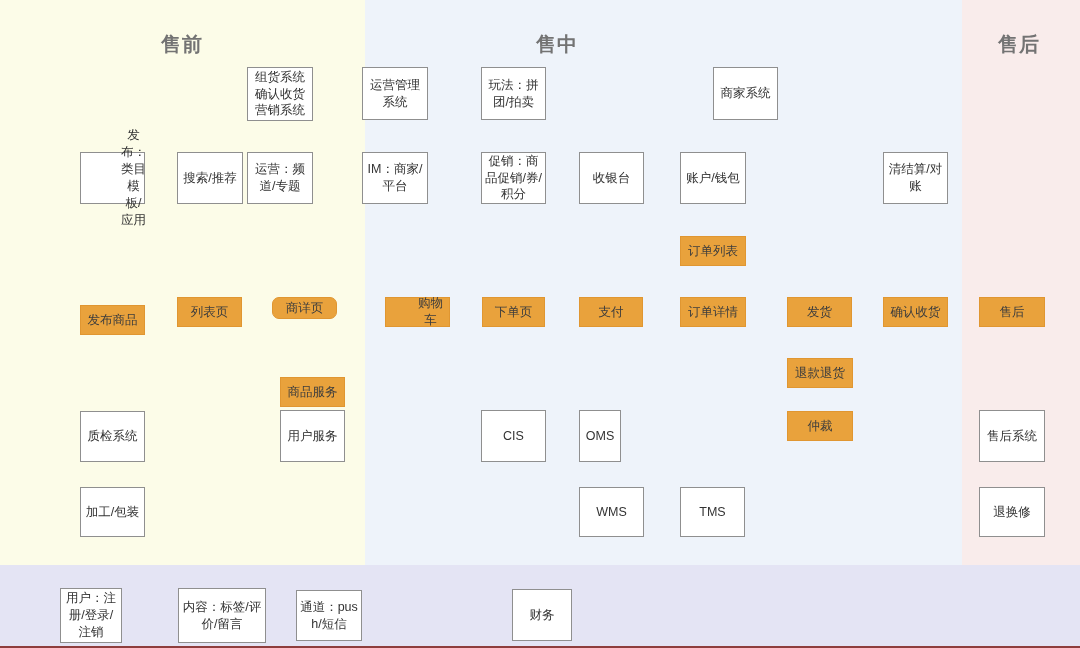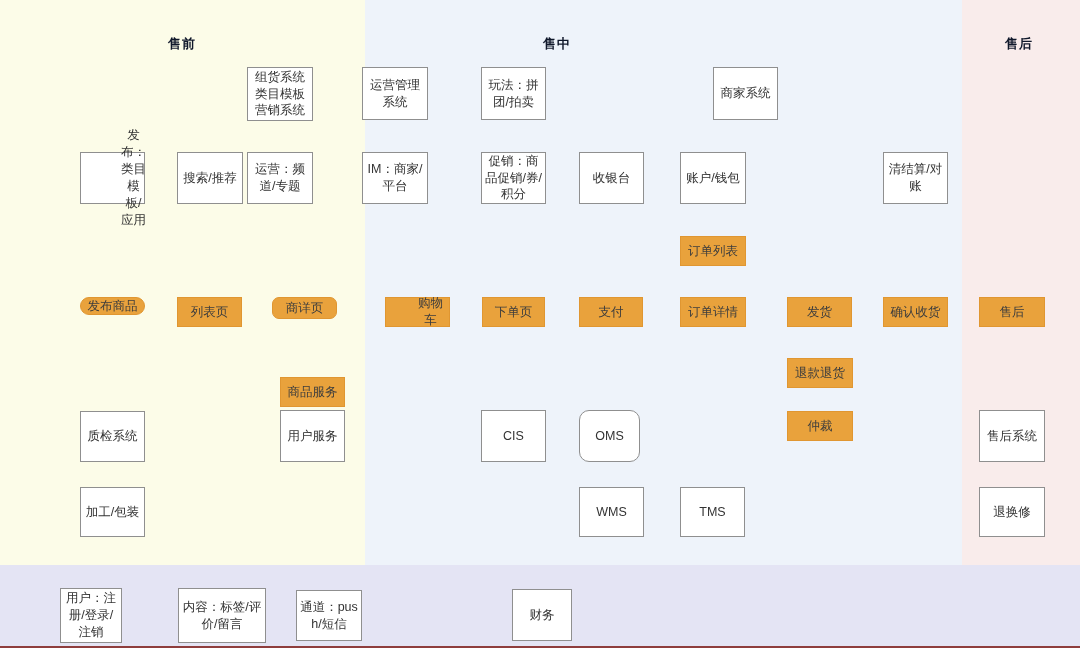--- a/index.html
+++ b/index.html
@@ -8,21 +8,21 @@
     font-family:"Liberation Sans","DejaVu Sans",sans-serif;
     color:#333;
   }
   .band{position:absolute;top:0;height:565px;}
   .band-presale{left:0;width:365px;background:#FCFCE8;}
   .band-midsale{left:365px;width:597px;background:#EEF3FA;}
   .band-aftersale{left:962px;width:118px;background:#F9ECEB;}
   .footer-band{position:absolute;left:0;top:565px;width:1080px;height:81px;background:#E4E4F4;}
   .footer-line{position:absolute;left:0;top:646px;width:1080px;height:2px;background:#8E3D3D;}
   .phase-header{
-    position:absolute;height:22px;font-size:13px;font-weight:700;color:#0f172a;
+    position:absolute;height:22px;font-size:20px;font-weight:700;color:#737373;
     text-align:center;line-height:22px;letter-spacing:1px;
   }
   .box{
     position:absolute;display:flex;align-items:center;justify-content:center;
     text-align:center;font-size:12.5px;line-height:1.35;box-sizing:border-box;
     white-space:pre-line;padding:1px 2px;word-break:break-all;
   }
   .box.white{background:#ffffff;border:1px solid #8f8f8f;color:#333;}
   .box.orange{background:#E9A23C;border:1px solid #E09631;color:#3d3d3d;}
   .watermark{
@@ -44,48 +44,48 @@
   <div class="band band-aftersale"></div>
   <div class="footer-band"></div>
   <div class="footer-line"></div>
 
   <div class="phase-header" style="left:147px;top:33px;width:70px;">售前</div>
   <div class="phase-header" style="left:522px;top:33px;width:70px;">售中</div>
   <div class="phase-header" style="left:984px;top:33px;width:70px;">售后</div>
 
   <div>
       <div class="box white" style="left: 247px; top: 67px; width: 66px; height: 54px;">组货系统
-类目模板
+确认收货
 营销系统</div>
       <div class="box white" style="left: 362px; top: 67px; width: 66px; height: 53px;">运营管理系统</div>
       <div class="box white" style="left: 481px; top: 67px; width: 65px; height: 53px;">玩法：拼团/拍卖</div>
       <div class="box white" style="left: 713px; top: 67px; width: 65px; height: 53px;">商家系统</div>
       <div class="box white" style="left: 80px; top: 152px; width: 65px; height: 52px; padding-left: 44px;">发布：类目模板/应用</div>
       <div class="box white" style="left: 177px; top: 152px; width: 66px; height: 52px;">搜索/推荐</div>
       <div class="box white" style="left: 247px; top: 152px; width: 66px; height: 52px;">运营：频道/专题</div>
       <div class="box white" style="left: 362px; top: 152px; width: 66px; height: 52px;">IM：商家/平台</div>
       <div class="box white" style="left: 481px; top: 152px; width: 65px; height: 52px;">促销：商品促销/券/积分</div>
       <div class="box white" style="left: 579px; top: 152px; width: 65px; height: 52px;">收银台</div>
       <div class="box white" style="left: 680px; top: 152px; width: 66px; height: 52px;">账户/钱包</div>
       <div class="box white" style="left: 883px; top: 152px; width: 65px; height: 52px;">清结算/对账</div>
       <div class="box white" style="left: 80px; top: 411px; width: 65px; height: 51px;">质检系统</div>
       <div class="box white" style="left: 280px; top: 410px; width: 65px; height: 52px;">用户服务</div>
       <div class="box white" style="left: 481px; top: 410px; width: 65px; height: 52px;">CIS</div>
-      <div class="box white" style="left: 579px; top: 410px; width: 61px; height: 52px; border-radius: 10px;">OMS</div>
+      <div class="box white" style="left: 579px; top: 410px; width: 42px; height: 52px;">OMS</div>
       <div class="box white" style="left: 979px; top: 410px; width: 66px; height: 52px;">售后系统</div>
       <div class="box white" style="left: 80px; top: 487px; width: 65px; height: 50px;">加工/包装</div>
       <div class="box white" style="left: 579px; top: 487px; width: 65px; height: 50px;">WMS</div>
       <div class="box white" style="left: 680px; top: 487px; width: 65px; height: 50px;">TMS</div>
       <div class="box white" style="left: 979px; top: 487px; width: 66px; height: 50px;">退换修</div>
       <div class="box white" style="left: 60px; top: 588px; width: 62px; height: 55px;">用户：注册/登录/注销</div>
       <div class="box white" style="left: 178px; top: 588px; width: 88px; height: 55px;">内容：标签/评价/留言</div>
       <div class="box white" style="left: 296px; top: 590px; width: 66px; height: 51px;">通道：push/短信</div>
       <div class="box white" style="left: 512px; top: 589px; width: 60px; height: 52px;">财务</div>
       <div class="box orange" style="left: 680px; top: 236px; width: 66px; height: 30px;">订单列表</div>
-      <div class="box orange" style="left: 80px; top: 297px; width: 65px; height: 18px; border-radius: 9px;">发布商品</div>
+      <div class="box orange" style="left: 80px; top: 305px; width: 65px; height: 30px;">发布商品</div>
       <div class="box orange" style="left: 177px; top: 297px; width: 65px; height: 30px;">列表页</div>
       <div class="box orange" style="left: 272px; top: 297px; width: 65px; height: 22px; border-radius: 7px;">商详页</div>
       <div class="box orange" style="left: 385px; top: 297px; width: 65px; height: 30px; padding-left: 28px;">购物车</div>
       <div class="box orange" style="left: 482px; top: 297px; width: 63px; height: 30px;">下单页</div>
       <div class="box orange" style="left: 579px; top: 297px; width: 64px; height: 30px;">支付</div>
       <div class="box orange" style="left: 680px; top: 297px; width: 66px; height: 30px;">订单详情</div>
       <div class="box orange" style="left: 787px; top: 297px; width: 65px; height: 30px;">发货</div>
       <div class="box orange" style="left: 883px; top: 297px; width: 65px; height: 30px;">确认收货</div>
       <div class="box orange" style="left: 979px; top: 297px; width: 66px; height: 30px;">售后</div>
       <div class="box orange" style="left: 280px; top: 357px; width: 65px; height: 30px; margin-top: 20px;">商品服务</div>

